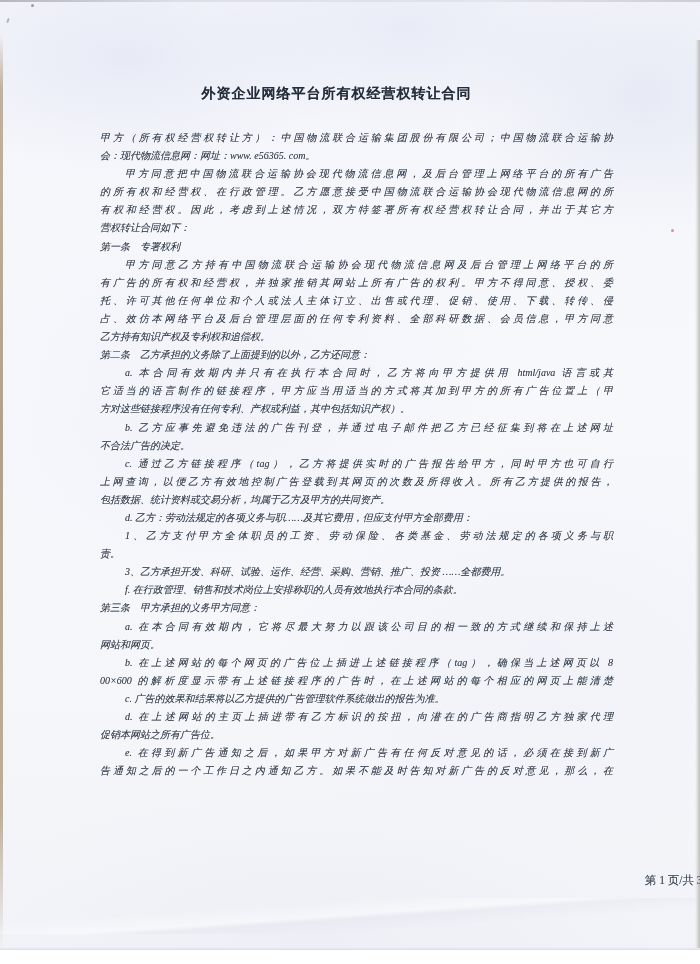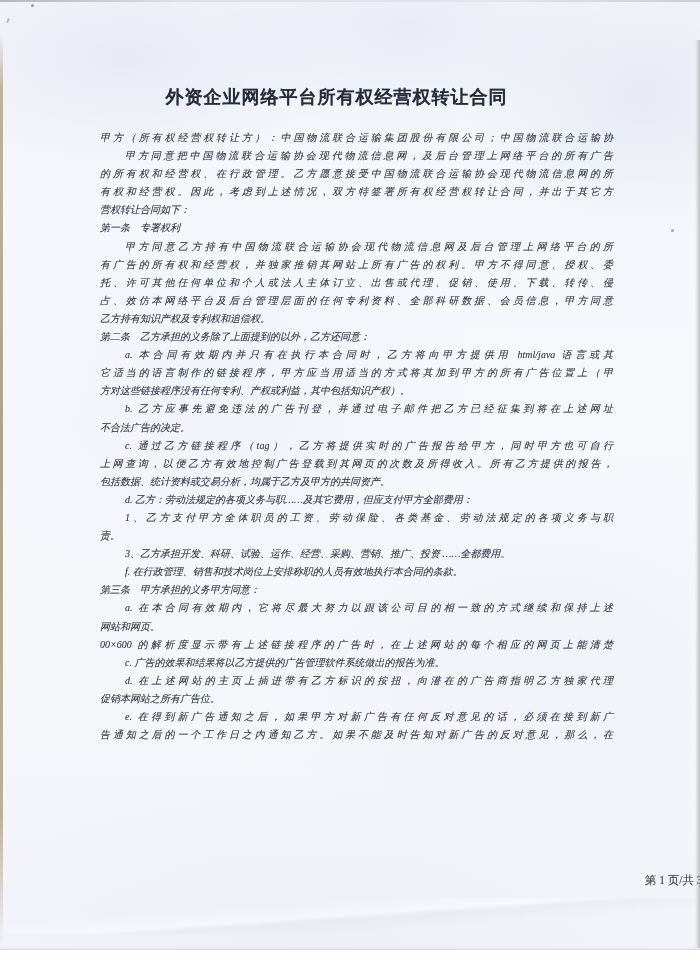--- a/index.html
+++ b/index.html
@@ -15,21 +15,21 @@
       radial-gradient(ellipse 320px 160px at 18% 6%, rgba(205,212,238,.32), rgba(205,212,238,0) 70%),
       radial-gradient(ellipse 300px 150px at 58% 3%, rgba(203,211,238,.28), rgba(203,211,238,0) 70%),
       radial-gradient(ellipse 260px 200px at 92% 10%, rgba(200,208,232,.30), rgba(200,208,232,0) 70%),
       radial-gradient(ellipse 400px 260px at 30% 42%, rgba(212,218,240,.16), rgba(212,218,240,0) 70%),
       radial-gradient(ellipse 420px 300px at 78% 68%, rgba(214,220,242,.14), rgba(214,220,242,0) 70%),
       radial-gradient(ellipse 500px 220px at 45% 97%, rgba(222,224,238,.22), rgba(222,224,238,0) 70%),
       linear-gradient(180deg, #f4f5fa 0%, #f7f8fc 40%, #f5f6fa 75%, #f2f3f8 100%);
   }
   .doc-title{
     position:absolute;left:80px;top:85px;width:513px;
-    text-align:center;font-size:18px;font-weight:700;
+    text-align:center;font-size:14px;font-weight:700;
     color:#252d3a;letter-spacing:1px;
     text-shadow:0 0 .6px rgba(37,45,58,.55);
   }
   .doc-body{
     position:absolute;left:100px;top:129px;width:513px;
     font-size:10px;line-height:18.1px;color:#353f4d;
     text-shadow:0 0 .5px rgba(53,63,77,.45);
     font-style:italic;
   }
   .line{width:513px;}
@@ -75,20 +75,21 @@
   <div class="edge-right"></div>
   <div class="crease"></div>
   <div class="speck speck-a"></div>
   <div class="speck speck-b"></div>
   <div class="speck speck-c"></div>
 
   <div class="doc-title">外资企业网络平台所有权经营权转让合同</div>
 
   <div class="doc-body">
       <div class="line str">甲方（所有权经营权转让方）：中国物流联合运输集团股份有限公司；中国物流联合运输协</div>
+      <div class="line">会：现代物流信息网：网址：www. e56365. com。</div>
       <div class="line ind str">甲方同意把中国物流联合运输协会现代物流信息网，及后台管理上网络平台的所有广告</div>
       <div class="line str">的所有权和经营权、在行政管理。乙方愿意接受中国物流联合运输协会现代物流信息网的所</div>
       <div class="line str">有权和经营权。因此，考虑到上述情况，双方特签署所有权经营权转让合同，并出于其它方</div>
       <div class="line">营权转让合同如下：</div>
       <div class="line">第一条　专署权利</div>
       <div class="line ind str">甲方同意乙方持有中国物流联合运输协会现代物流信息网及后台管理上网络平台的所</div>
       <div class="line str">有广告的所有权和经营权，并独家推销其网站上所有广告的权利。甲方不得同意、授权、委</div>
       <div class="line str">托、许可其他任何单位和个人或法人主体订立、出售或代理、促销、使用、下载、转传、侵</div>
       <div class="line str">占、效仿本网络平台及后台管理层面的任何专利资料、全部科研数据、会员信息，甲方同意</div>
       <div class="line">乙方持有知识产权及专利权和追偿权。</div>
@@ -102,20 +103,21 @@
       <div class="line str">上网查询，以便乙方有效地控制广告登载到其网页的次数及所得收入。所有乙方提供的报告，</div>
       <div class="line">包括数据、统计资料或交易分析，均属于乙方及甲方的共同资产。</div>
       <div class="line ind">d. 乙方：劳动法规定的各项义务与职……及其它费用，但应支付甲方全部费用：</div>
       <div class="line ind str">1、乙方支付甲方全体职员的工资、劳动保险、各类基金、劳动法规定的各项义务与职</div>
       <div class="line">责。</div>
       <div class="line ind">3、乙方承担开发、科研、试验、运作、经营、采购、营销、推广、投资 ……全都费用。</div>
       <div class="line ind">f. 在行政管理、销售和技术岗位上安排称职的人员有效地执行本合同的条款。</div>
       <div class="line">第三条　甲方承担的义务甲方同意：</div>
       <div class="line ind str">a. 在本合同有效期内，它将尽最大努力以跟该公司目的相一致的方式继续和保持上述</div>
       <div class="line">网站和网页。</div>
+      <div class="line ind str">b. 在上述网站的每个网页的广告位上插进上述链接程序（tag），确保当上述网页以 8</div>
       <div class="line str">00×600 的解析度显示带有上述链接程序的广告时，在上述网站的每个相应的网页上能清楚</div>
       <div class="line ind">c. 广告的效果和结果将以乙方提供的广告管理软件系统做出的报告为准。</div>
       <div class="line ind str">d. 在上述网站的主页上插进带有乙方标识的按扭，向潜在的广告商指明乙方独家代理</div>
       <div class="line">促销本网站之所有广告位。</div>
       <div class="line ind str">e. 在得到新广告通知之后，如果甲方对新广告有任何反对意见的话，必须在接到新广</div>
       <div class="line str">告通知之后的一个工作日之内通知乙方。如果不能及时告知对新广告的反对意见，那么，在</div>
     </div>
 
   <div class="page-footer">第 1 页/共 3 页</div>
 

